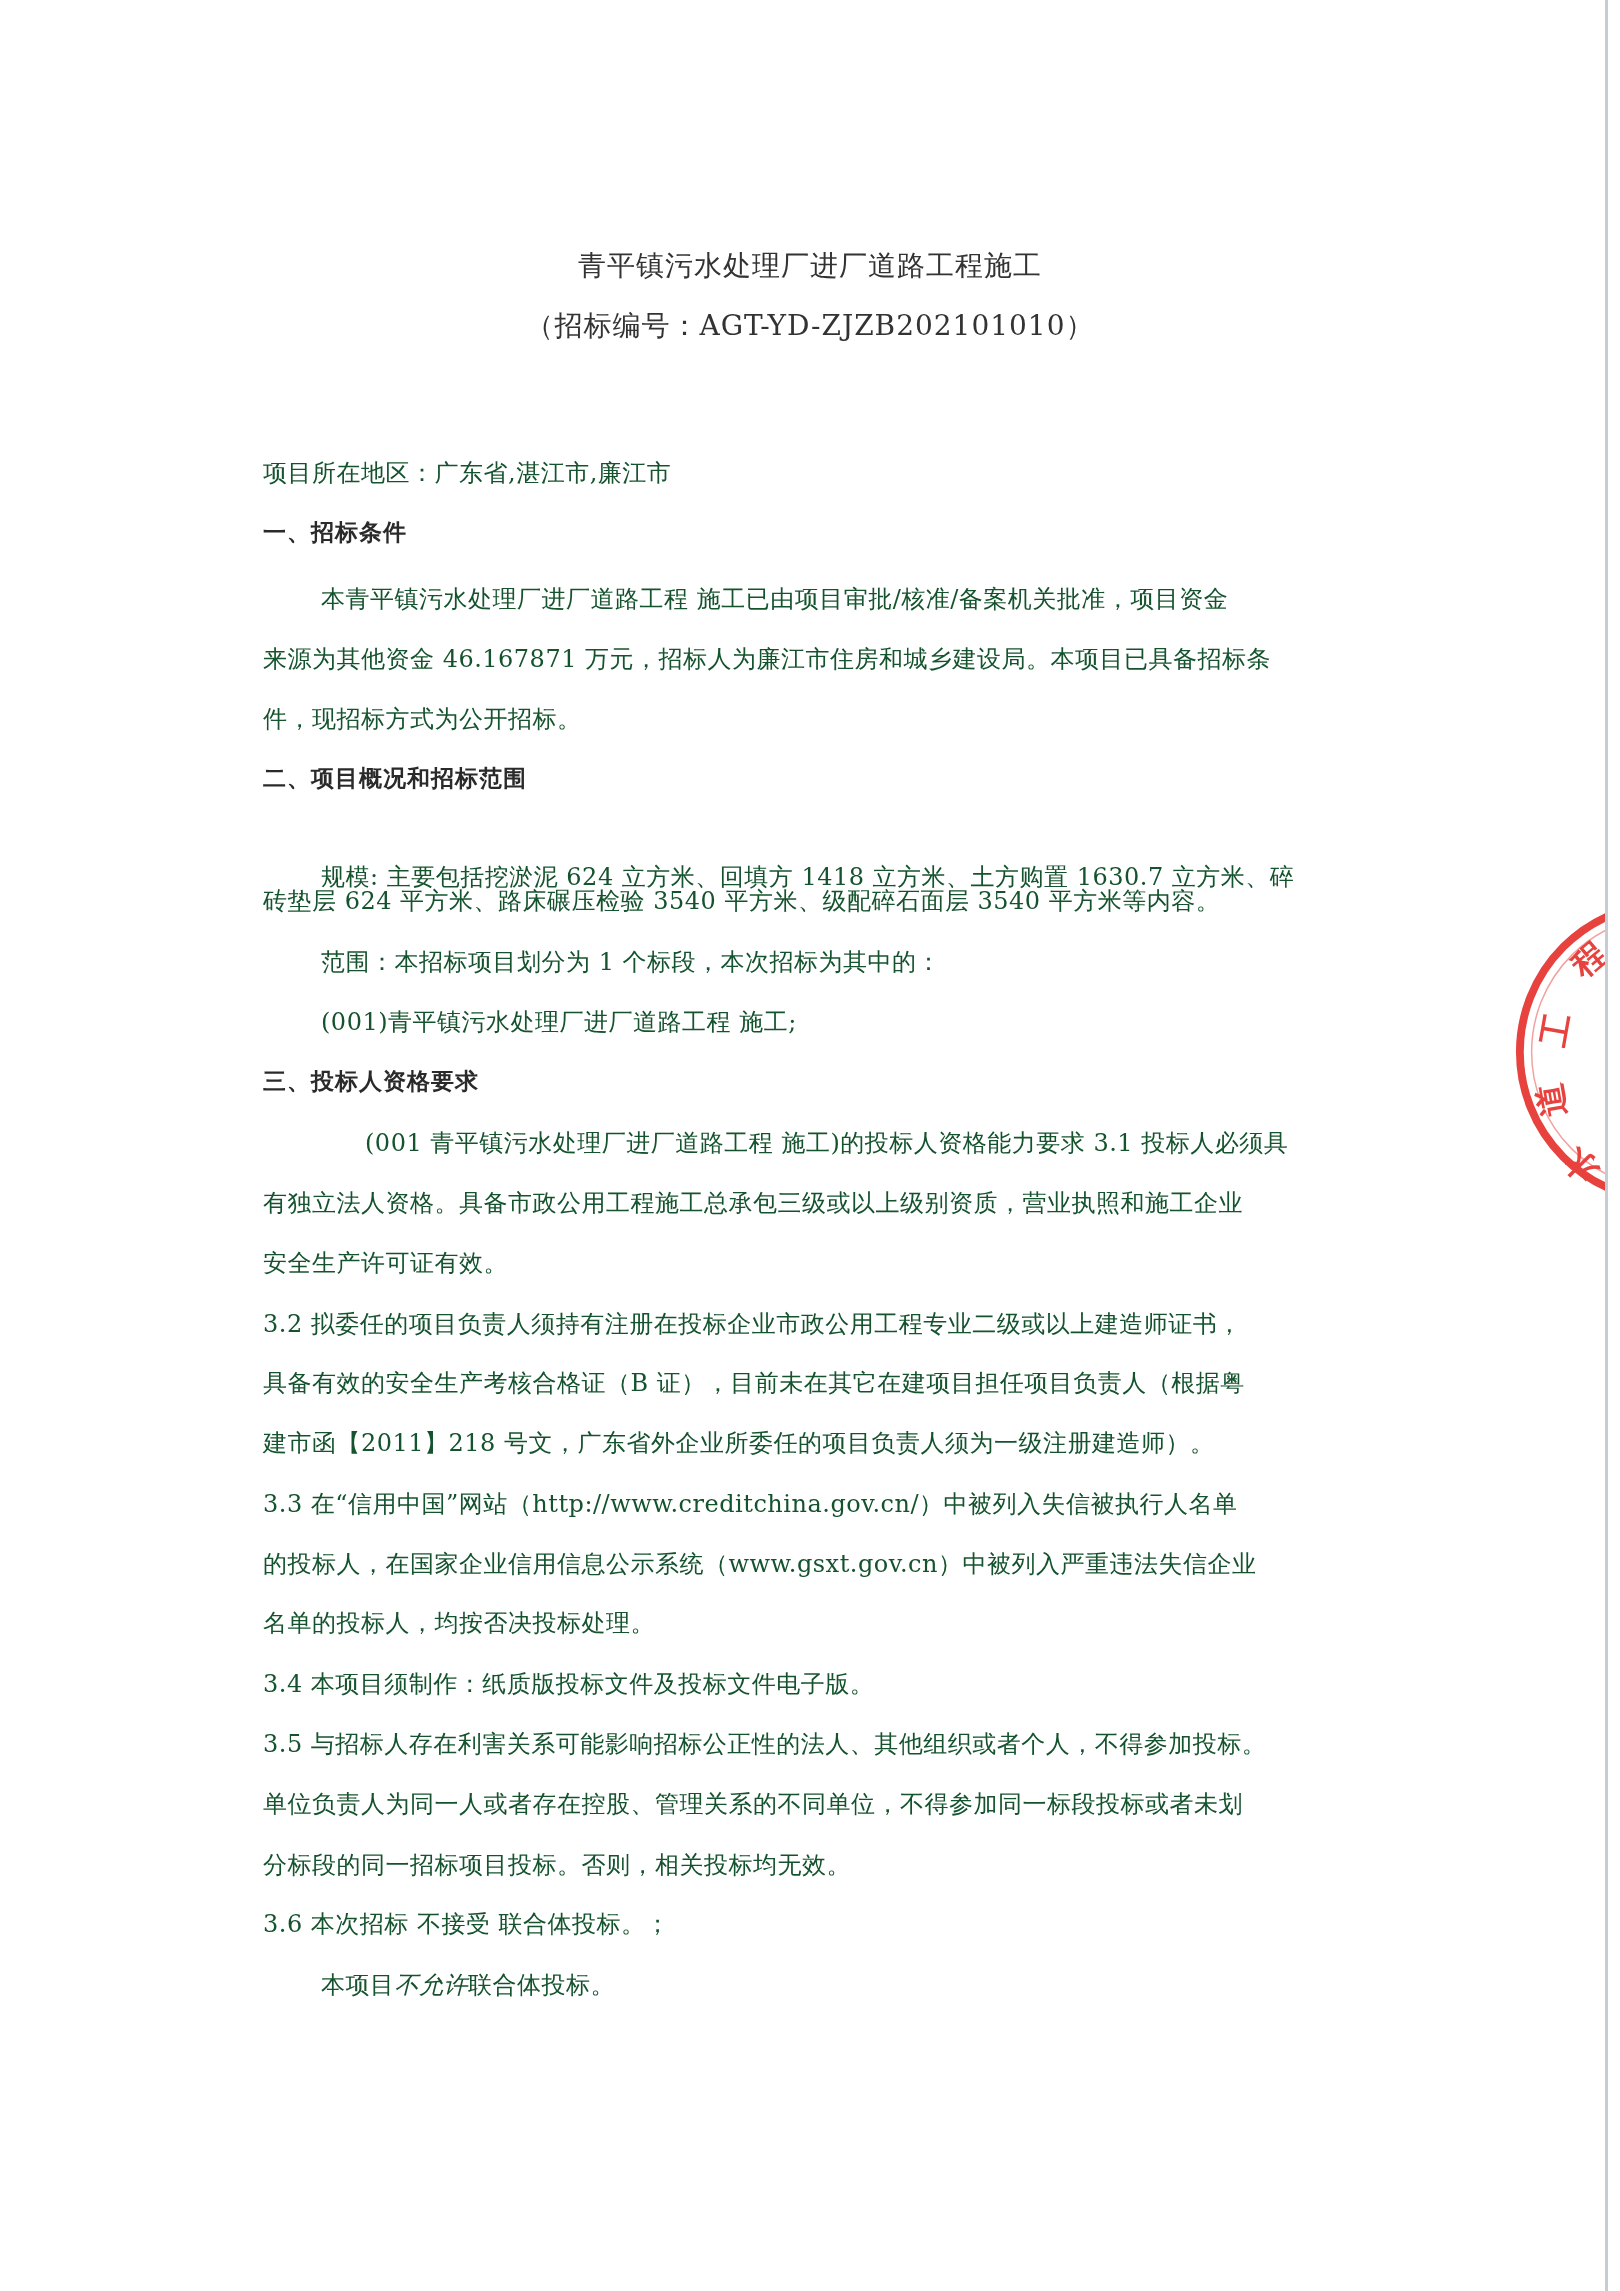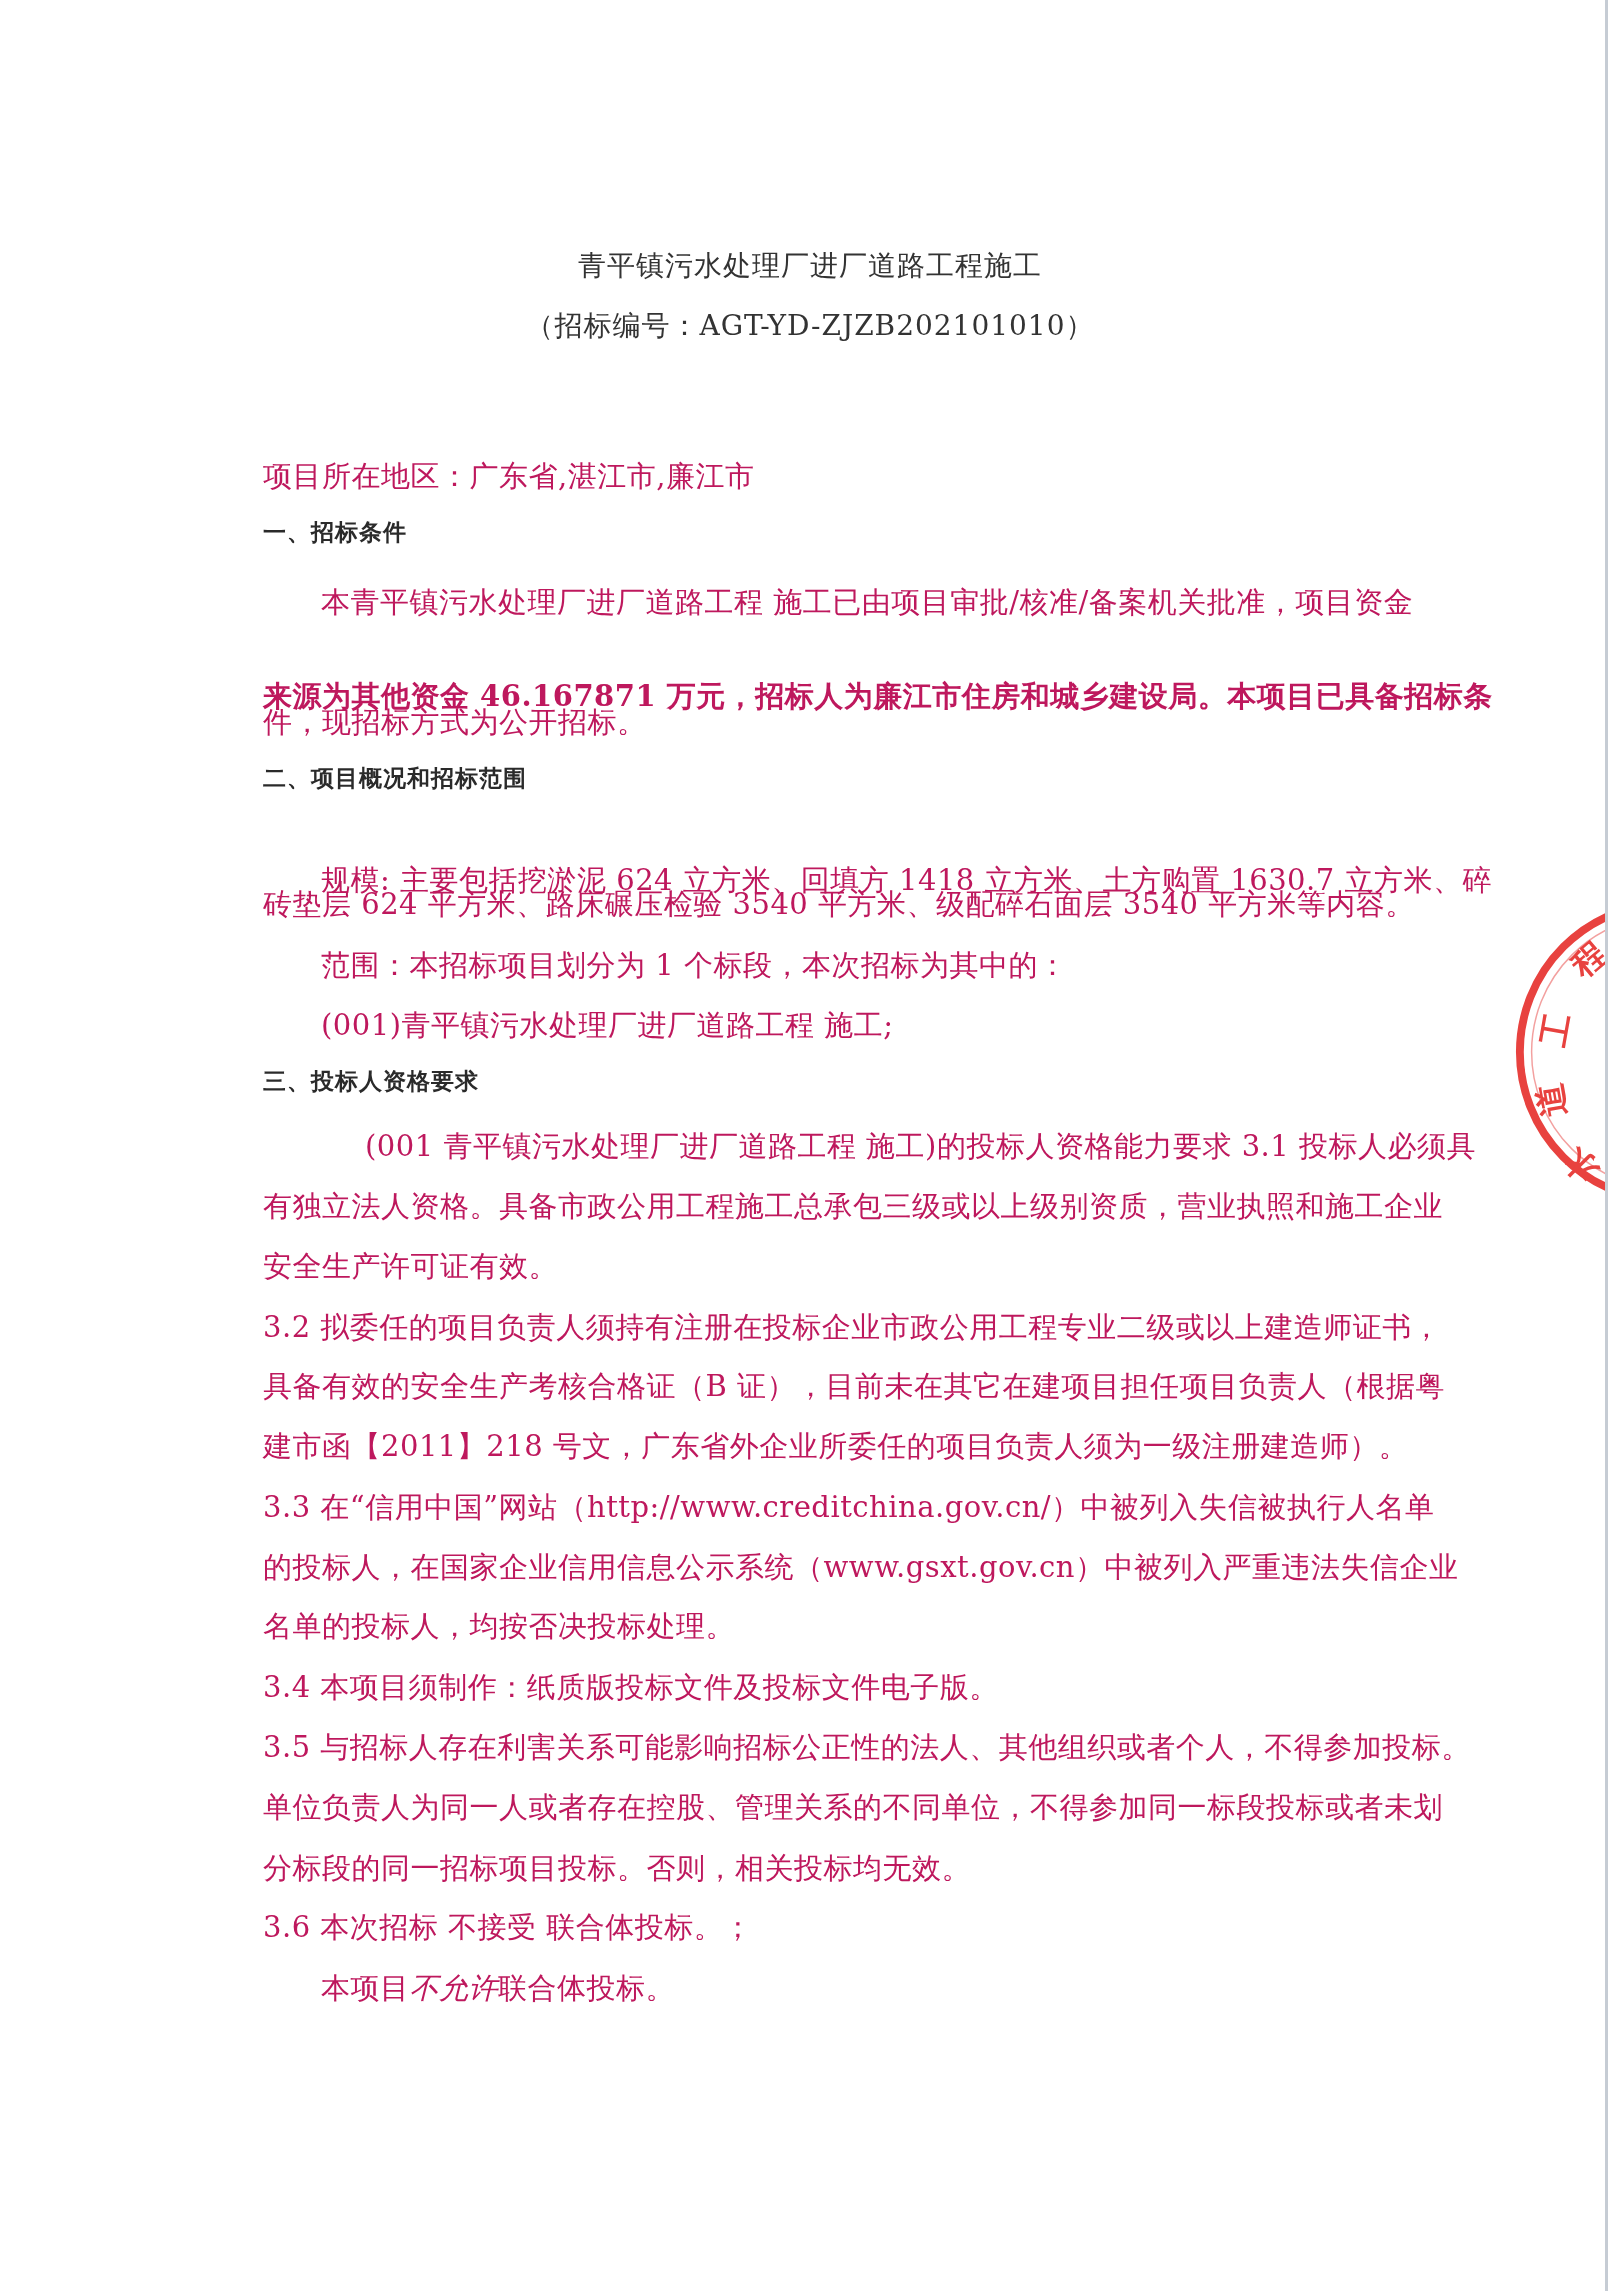--- a/index.html
+++ b/index.html
@@ -34,23 +34,23 @@
       font-size: 28px;
       letter-spacing: 1px;
       color: #333;
     }
     .title.t1 { top: 247px; }
     .title.t2 { top: 307px; }
 
     .line {
       position: absolute;
       left: 263px;
-      font-size: 29px;
+      font-size: 24px;
       white-space: nowrap;
-      color: #be185d;
+      color: #14532d;
       letter-spacing: 0.5px;
     }
     .indent { left: 321px; }
     .heading {
       position: absolute;
       left: 263px;
       font-family: "DejaVu Sans", "Liberation Sans", sans-serif;
       font-weight: bold;
       font-size: 23px;
       color: #2a2a2a;
@@ -73,21 +73,21 @@
 
 <div class="page">
 
   <div class="title t1">青平镇污水处理厂进厂道路工程施工</div>
   <div class="title t2">（招标编号：AGT-YD-ZJZB202101010）</div>
 
   <div class="line" style="top:457px;">项目所在地区：广东省,湛江市,廉江市</div>
 
   <div class="heading" style="top:517px;">一、招标条件</div>
   <div class="line indent" style="top:583px;">本青平镇污水处理厂进厂道路工程 施工已由项目审批/核准/备案机关批准，项目资金</div>
-  <div class="line" style="top:677px;font-weight:bold;">来源为其他资金 46.167871 万元，招标人为廉江市住房和城乡建设局。本项目已具备招标条</div>
+  <div class="line" style="top:643px;">来源为其他资金 46.167871 万元，招标人为廉江市住房和城乡建设局。本项目已具备招标条</div>
   <div class="line" style="top:703px;">件，现招标方式为公开招标。</div>
 
   <div class="heading" style="top:763px;">二、项目概况和招标范围</div>
   <div class="line indent" style="top:825px;margin-top:36px;">规模: 主要包括挖淤泥 624 立方米、回填方 1418 立方米、土方购置 1630.7 立方米、碎</div>
   <div class="line" style="top:885px;">砖垫层 624 平方米、路床碾压检验 3540 平方米、级配碎石面层 3540 平方米等内容。</div>
   <div class="line indent" style="top:946px;">范围：本招标项目划分为 1 个标段，本次招标为其中的：</div>
   <div class="line indent" style="top:1006px;">(001)青平镇污水处理厂进厂道路工程 施工;</div>
 
   <div class="heading" style="top:1066px;">三、投标人资格要求</div>
   <div class="line indent" style="top:1127px;margin-left:44px;">(001 青平镇污水处理厂进厂道路工程 施工)的投标人资格能力要求 3.1 投标人必须具</div>

